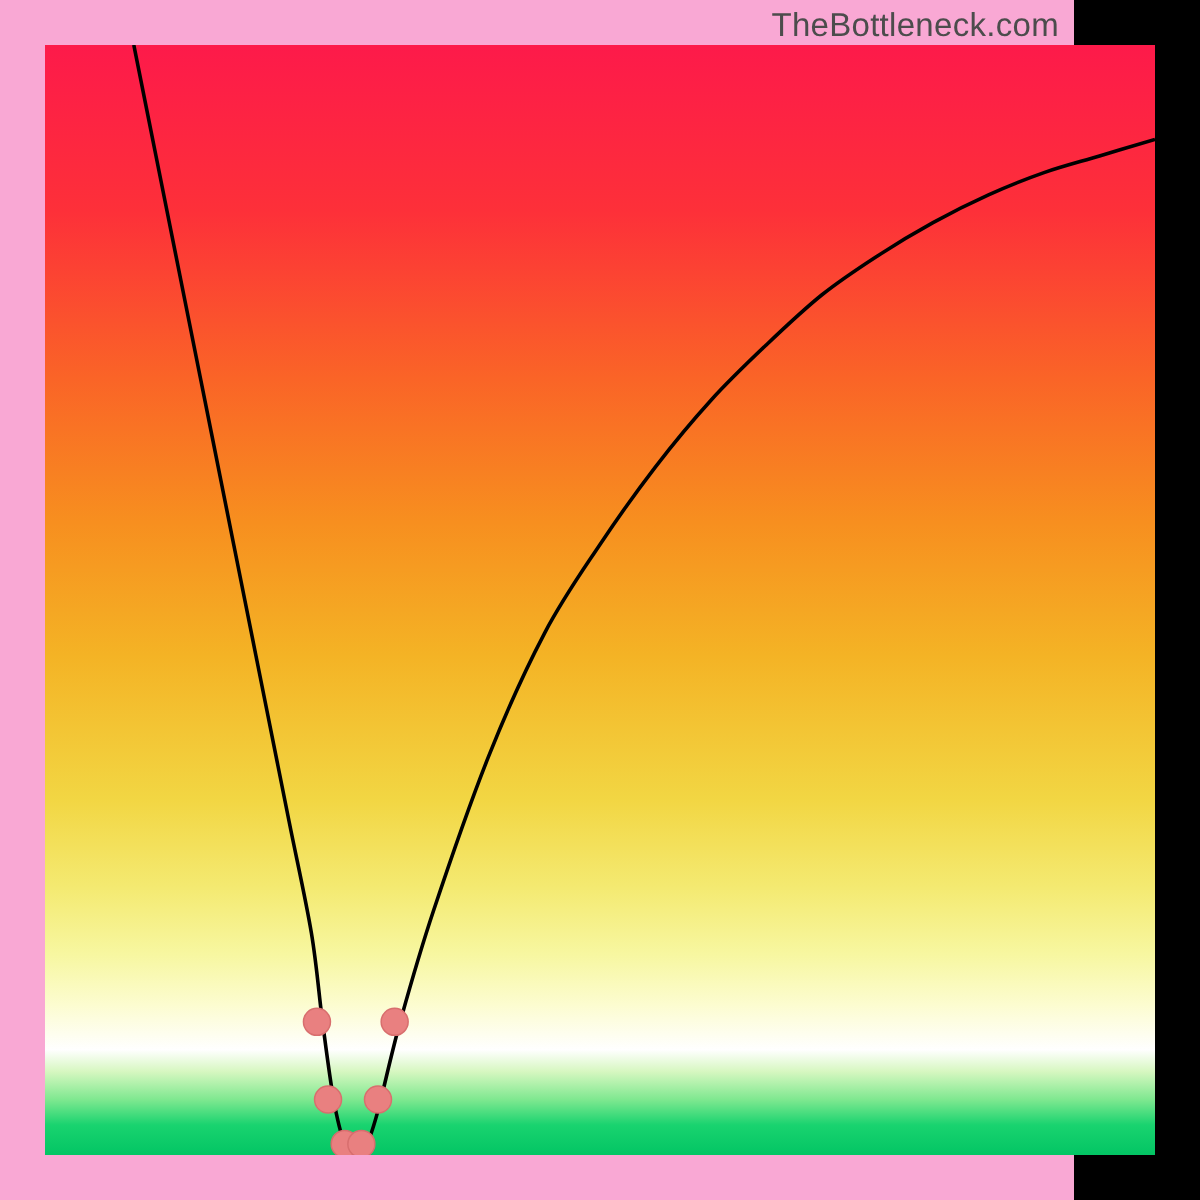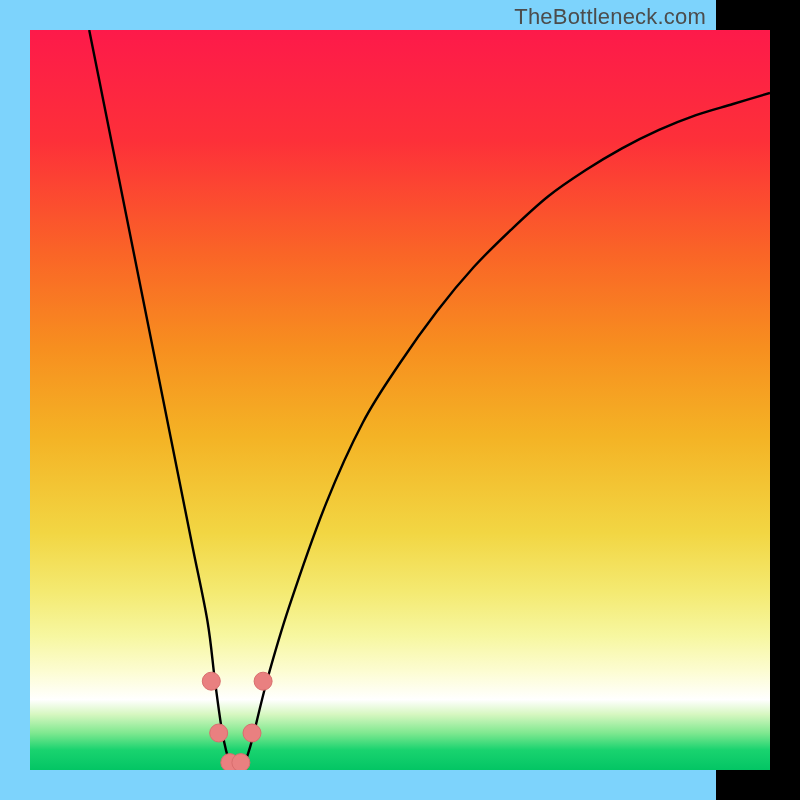--- a/index.html
+++ b/index.html
@@ -8,21 +8,21 @@
     width: 800px;
     height: 800px;
     background: #000000;
     overflow: hidden;
     font-family: Arial, Helvetica, sans-serif;
   }
   .frame {
     position: relative;
     width: 716px;
     height: 800px;
-    background: #7dd3fc;
+    background: #f9a8d4;
   }
   .watermark {
     position: absolute;
     top: 4px;
     right: 10px;
     color: #4c4c4c;
     font-size: 22px;
     letter-spacing: 0.2px;
     z-index: 10;
   }

